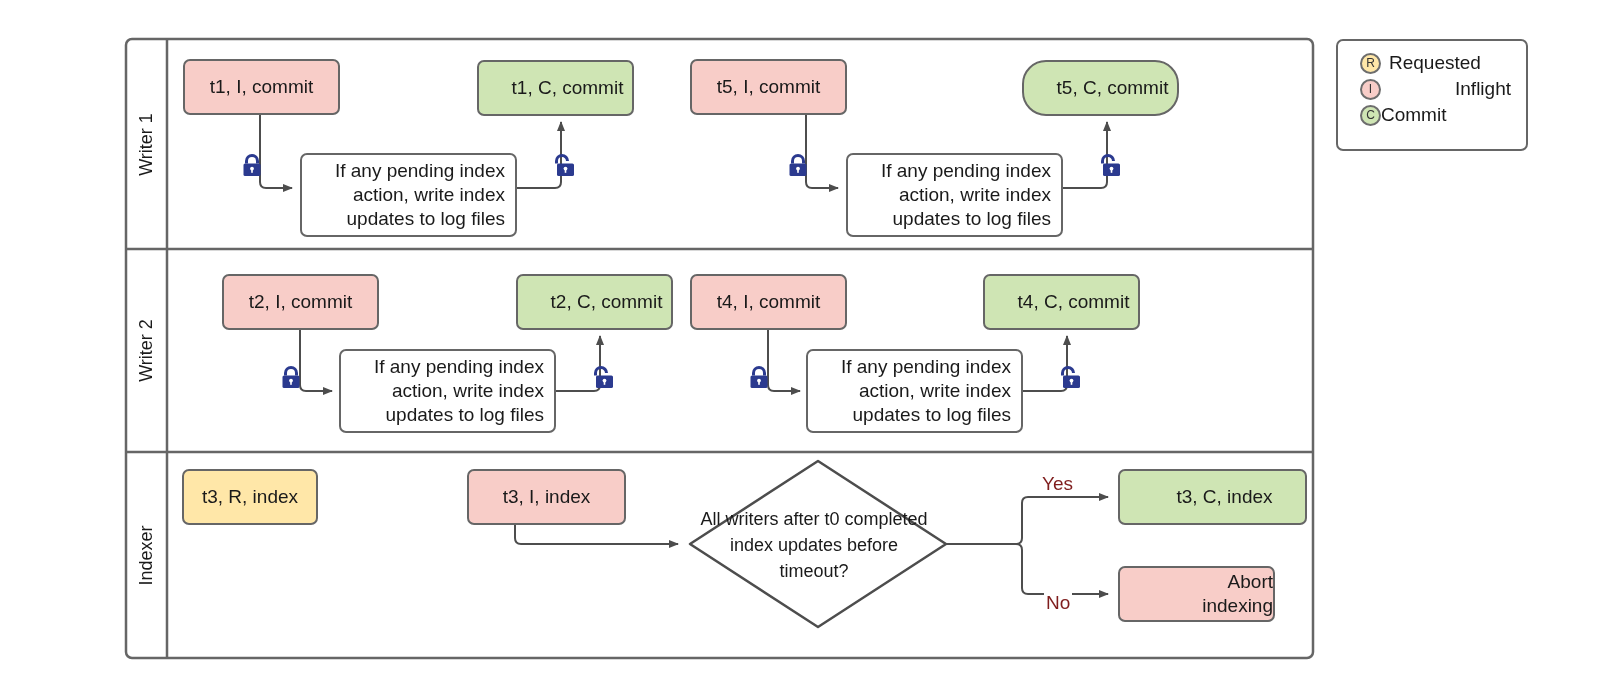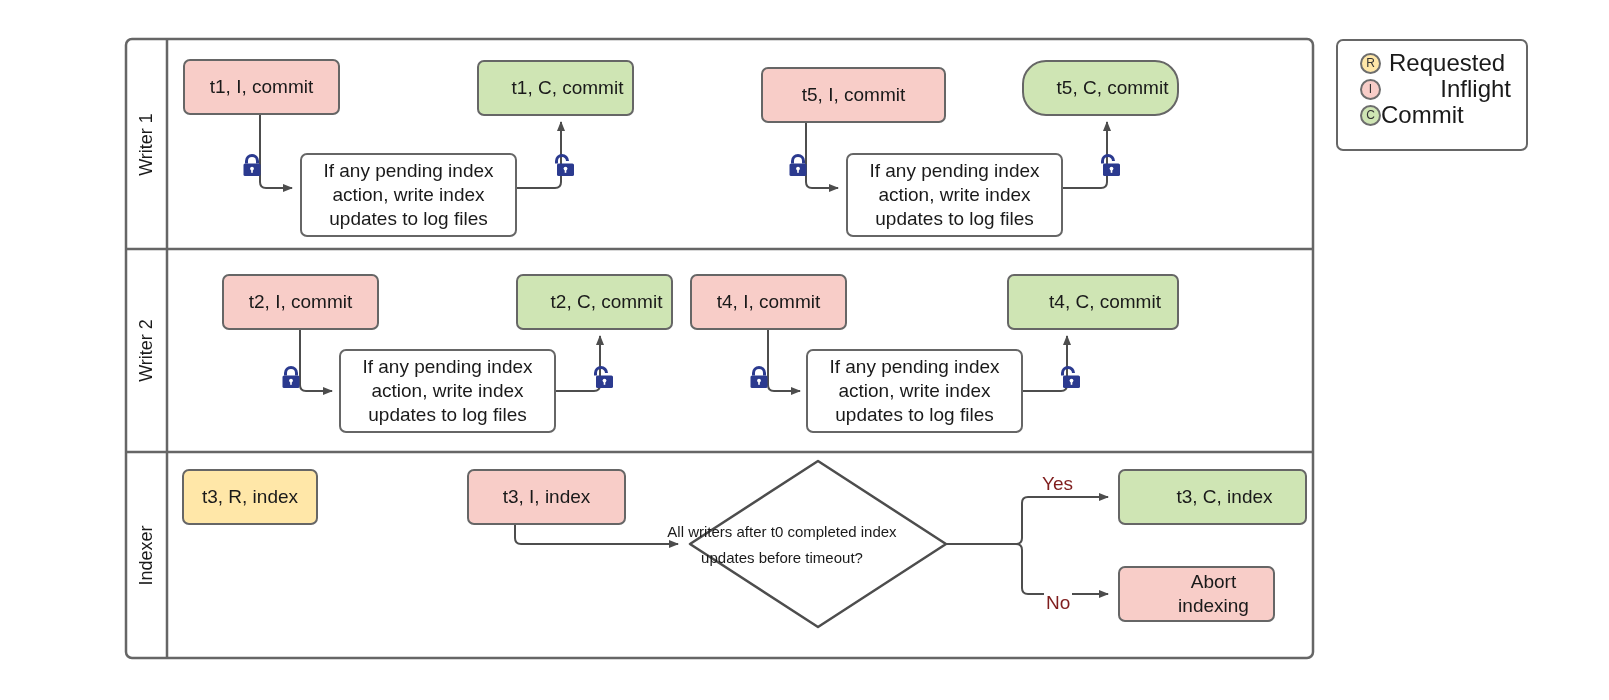--- a/index.html
+++ b/index.html
@@ -21,21 +21,21 @@
     height: 700px;
   }
   .shape {
     position: absolute;
     box-sizing: border-box;
     border: 2px solid #666666;
     border-radius: 7px;
     display: flex;
     align-items: center;
     justify-content: center;
-    text-align: center;
+    text-align: right;
     color: #1a1a1a;
     font-size: 19px;
     line-height: 24px;
     font-family: "Liberation Sans", sans-serif;
   }
   .fill-pink   { background: #f8cdc8; }
   .fill-green  { background: #cfe5b4; padding-left: 24px; }
   .fill-yellow { background: #ffe7a8; }
   .fill-white  { background: #ffffff; }
   .lane-title {
@@ -81,21 +81,21 @@
     box-sizing: border-box;
     display: flex;
     align-items: center;
     justify-content: center;
     font-size: 12px;
     color: #333333;
     font-family: "Liberation Sans", sans-serif;
     flex: 0 0 auto;
   }
   .legend-label {
-    font-size: 24px;
+    font-size: 19px;
     color: #1a1a1a;
     margin-left: 8px;
     font-family: "Liberation Sans", sans-serif;
   }
   .legend-row.center .legend-label { margin-left: 0; width: 140px; text-align: center; }
 
   
   .lock {
     position: absolute;
     width: 22px;
@@ -169,47 +169,47 @@
   <span>Writer 2</span>
 </div>
 <div class="lane-title" style="left:126px; top:452px; width:41px; height:206px;">
   <span>Indexer</span>
 </div>
 
 <div class="shape fill-pink" style="left:183px; top:59px; width:157px; height:56px;">t1, I, commit</div>
 
 <div class="shape fill-green" style="left:477px; top:60px; width:157px; height:56px;">t1, C, commit</div>
 
-<div class="shape fill-pink" style="left:761px; top:59px; width:185px; height:56px;margin-top:8px;">t5, I, commit</div>
+<div class="shape fill-pink" style="left:690px; top:59px; width:157px; height:56px;">t5, I, commit</div>
 
 <div class="shape fill-green" style="left:1022px; top:60px; width:157px; height:56px;border-radius:24px;">t5, C, commit</div>
 
 <div class="shape fill-white" style="left:300px; top:153px; width:217px; height:84px; padding:0 10px;">If any pending index action, write index updates to log files</div>
 
 <div class="shape fill-white" style="left:846px; top:153px; width:217px; height:84px; padding:0 10px;">If any pending index action, write index updates to log files</div>
 
 <div class="shape fill-pink" style="left:222px; top:274px; width:157px; height:56px;">t2, I, commit</div>
 
 <div class="shape fill-green" style="left:516px; top:274px; width:157px; height:56px;">t2, C, commit</div>
 
 <div class="shape fill-pink" style="left:690px; top:274px; width:157px; height:56px;">t4, I, commit</div>
 
-<div class="shape fill-green" style="left:983px; top:274px; width:172px; height:56px;margin-left:24px;">t4, C, commit</div>
+<div class="shape fill-green" style="left:983px; top:274px; width:157px; height:56px;">t4, C, commit</div>
 
 <div class="shape fill-white" style="left:339px; top:349px; width:217px; height:84px; padding:0 10px;">If any pending index action, write index updates to log files</div>
 
 <div class="shape fill-white" style="left:806px; top:349px; width:217px; height:84px; padding:0 10px;">If any pending index action, write index updates to log files</div>
 
 <div class="shape fill-yellow" style="left:182px; top:469px; width:136px; height:56px;">t3, R, index</div>
 
 <div class="shape fill-pink" style="left:436px; top:469px; width:159px; height:56px;margin-left:31px;">t3, I, index</div>
 
-<div style="position:absolute; left:664px; top:506px; width:236px; height:78px;
+<div style="position:absolute; left:696px; top:506px; width:236px; height:78px;
             display:flex; align-items:center; justify-content:center; text-align:center;
-            font-size:15px; line-height:26px; color:#1a1a1a;
+            font-size:18px; line-height:26px; color:#1a1a1a;
             font-family:'Liberation Sans', sans-serif;">All writers after t0 completed index updates before timeout?</div>
 
 <div class="shape fill-green" style="left:1118px; top:469px; width:189px; height:56px;">t3, C, index</div>
 
 <div class="shape fill-pink" style="left:1118px; top:566px; width:157px; height:56px;padding-left:34px;">Abort indexing</div>
 
 <div class="edge-label" style="left:1040px; top:473px;">Yes</div>
 <div class="edge-label" style="left:1044px; top:592px;">No</div>
 
 <svg class="lock" style="left:241px; top:154px;" viewBox="0 0 22 24">

